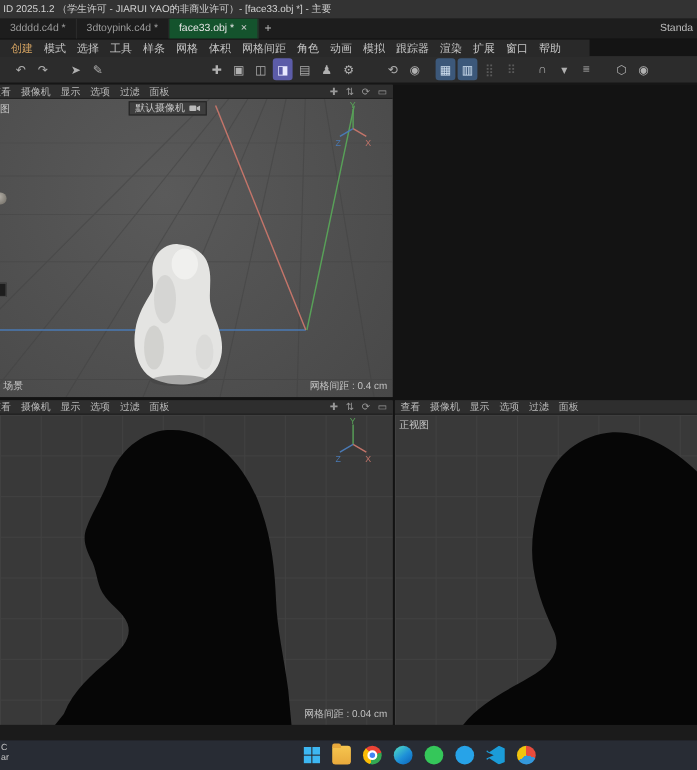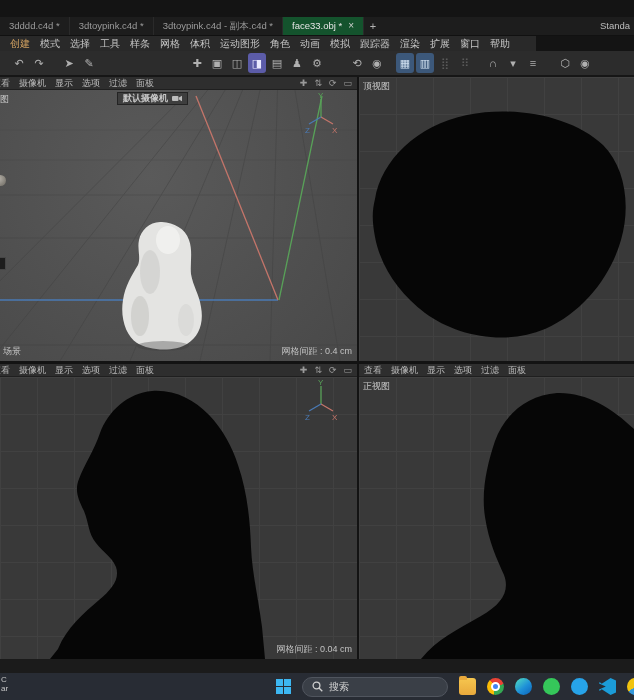--- a/index.html
+++ b/index.html
@@ -73,21 +73,21 @@
       linear-gradient(to right, #414141 1px, transparent 1px),
       linear-gradient(to bottom, #414141 1px, transparent 1px);
     background-size:37px 37px;
   }
   .vp-svg { position:absolute; left:0; top:0; }
   .vp-label { position:absolute; top:3px; left:4px; font-size:9px; color:#c9c9c9; z-index:2; white-space:nowrap;}
   .vp-label.clipped { left:-27px; }
   .cam-btn {
     position:absolute; top:2px; left:117px; height:13px; z-index:2;
     display:flex; align-items:center; gap:4px; padding:0 5px;
-    background:#3e3e3e; border:1px solid #242424; color:#c6c6c6; font-size:9px;font-weight:bold;
+    background:#3e3e3e; border:1px solid #242424; color:#c6c6c6; font-size:9px;
   }
   .hud-br { position:absolute; right:5px; bottom:3px; font-size:9px; color:#c2c2c2; z-index:2;}
   .hud-bl { position:absolute; left:3px; bottom:3px; font-size:9px; color:#c2c2c2; z-index:2;font-family:Liberation Serif, serif;}
   .gizmo { position:absolute; top:1px; right:18px; z-index:2; }
   .gizmo text { font-size:8px; font-family:"Liberation Sans",sans-serif; }
   .frag-sphere {
     position:absolute; left:-5px; top:85px; width:11px; height:11px; border-radius:50%;
     background:radial-gradient(circle at 35% 35%, #b5b0a8, #6a675f); z-index:2;
   }
   .frag-square { position:absolute; left:-4px; top:167px; width:10px; height:13px; background:#1d1d1d; border:1px solid #464646; z-index:2; }
@@ -113,48 +113,48 @@
   .ico-green { border-radius:50%; background:#35c75a; }
   .ico-blue { border-radius:50%; background:#27a3e8; }
   .ico-vscode { background:#1b9cd8; clip-path:polygon(68% 0%,100% 14%,100% 86%,68% 100%,16% 66%,4% 76%,0% 68%,40% 50%,0% 32%,4% 24%,16% 34%); }
   .ico-partial { border-radius:50%; background:conic-gradient(#e84c3d 0 30%,#3498db 30% 65%,#f1c40f 65% 100%); }
 </style>
 </head>
 <body>
 
 <div class="app">
 
+  <div class="titlebar">
+    <span>ID 2025.1.2 （学生许可 - JIARUI YAO的非商业许可）- [face33.obj *] - 主要</span>
+  </div>
 
   <div class="tabbar">
     <div class="tab">
       <span>3dddd.c4d *</span>
     </div>
     <div class="tab">
       <span>3dtoypink.c4d *</span>
-    </div>
-    <div class="tab">
-      <span>3dtoypink.c4d - 副本.c4d *</span>
     </div>
     <div class="tab active">
       <span>face33.obj *</span>
       <span class="tab-close">×</span>
     </div>
     <div class="tab-add">+</div>
     <div class="layout-label">Standa</div>
   </div>
 
   <div class="menubar">
     <span class="menu-item accent">创建</span>
     <span class="menu-item">模式</span>
     <span class="menu-item">选择</span>
     <span class="menu-item">工具</span>
     <span class="menu-item">样条</span>
     <span class="menu-item">网格</span>
     <span class="menu-item">体积</span>
-    <span class="menu-item">运动图形</span>
+    <span class="menu-item">网格间距</span>
     <span class="menu-item">角色</span>
     <span class="menu-item">动画</span>
     <span class="menu-item">模拟</span>
     <span class="menu-item">跟踪器</span>
     <span class="menu-item">渲染</span>
     <span class="menu-item">扩展</span>
     <span class="menu-item">窗口</span>
     <span class="menu-item">帮助</span>
   </div>
 
@@ -252,28 +252,20 @@
           <text x="29" y="42" fill="#c4756a">X</text>
           <text x="2" y="42" fill="#4a7ab5">Z</text>
         </svg>
         <div class="frag-sphere"></div>
         <div class="frag-square"></div>
         <span class="hud-bl">场景</span>
         <span class="hud-br">网格间距 : 0.4 cm</span>
       </div>
     </div>
 
-    <div class="vp" id="vp-top">
-      <div class="vp-canvas ortho-canvas no-header">
-        <svg class="vp-svg" width="275" height="284" viewBox="0 0 275 284">
-          <path d="M 16 122 C 22 84 58 48 108 38 C 158 28 214 40 244 68 C 266 90 272 128 262 163 C 252 198 226 234 186 252 C 146 269 97 259 66 236 C 41 217 22 191 16 160 C 13 144 13 134 16 122 Z" fill="#060606"></path>
-        </svg>
-        <span class="vp-label">顶视图</span>
-      </div>
-    </div>
 
     <div class="vp" id="vp-right">
       <div class="vp-header">
         <div class="vp-menu clip-first">
           <span>查看</span>
           <span>摄像机</span>
           <span>显示</span>
           <span>选项</span>
           <span>过滤</span>
           <span>面板</span>
@@ -330,27 +322,20 @@
     <div>ar</div>
   </div>
 
   <div class="taskbar">
     <svg width="15" height="15" viewBox="0 0 15 15" style="flex:0 0 auto;">
       <rect x="0" y="0" width="7" height="7" fill="#3db7f2"></rect>
       <rect x="8" y="0" width="7" height="7" fill="#3db7f2"></rect>
       <rect x="0" y="8" width="7" height="7" fill="#3db7f2"></rect>
       <rect x="8" y="8" width="7" height="7" fill="#3db7f2"></rect>
     </svg>
-    <div class="search-pill">
-      <svg width="11" height="11" viewBox="0 0 11 11">
-        <circle cx="4.5" cy="4.5" r="3.4" fill="none" stroke="#cfcfcf" stroke-width="1.3"></circle>
-        <line x1="7" y1="7" x2="10.3" y2="10.3" stroke="#cfcfcf" stroke-width="1.3"></line>
-      </svg>
-      <span>搜索</span>
-    </div>
     <div class="app-ico ico-folder"></div>
     <div class="app-ico ico-chrome"></div>
     <div class="app-ico ico-edge"></div>
     <div class="app-ico ico-green"></div>
     <div class="app-ico ico-blue"></div>
     <div class="app-ico ico-vscode"></div>
     <div class="app-ico ico-partial"></div>
   </div>
 
 </div>

